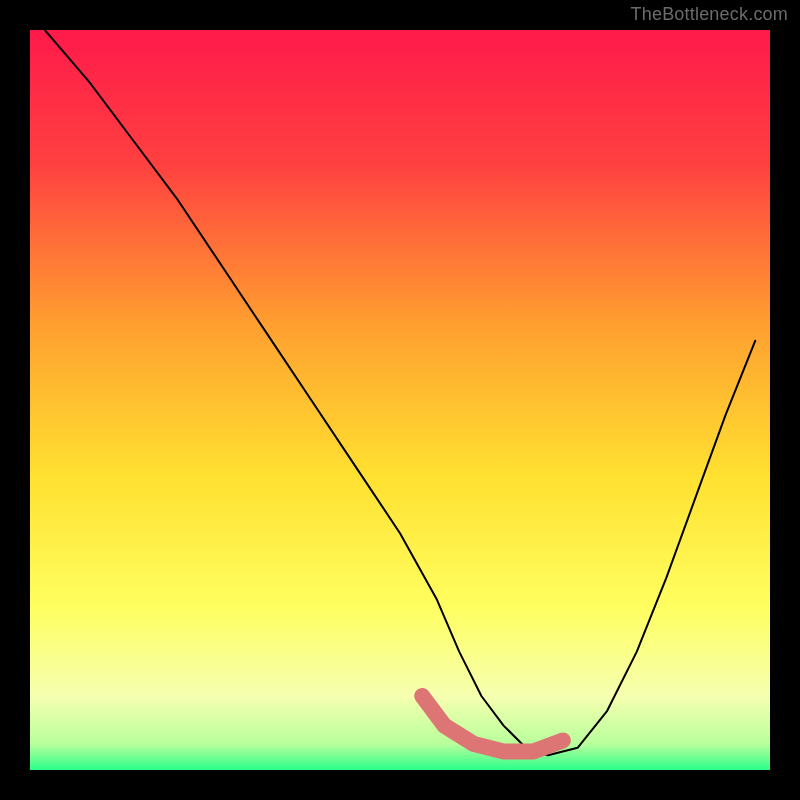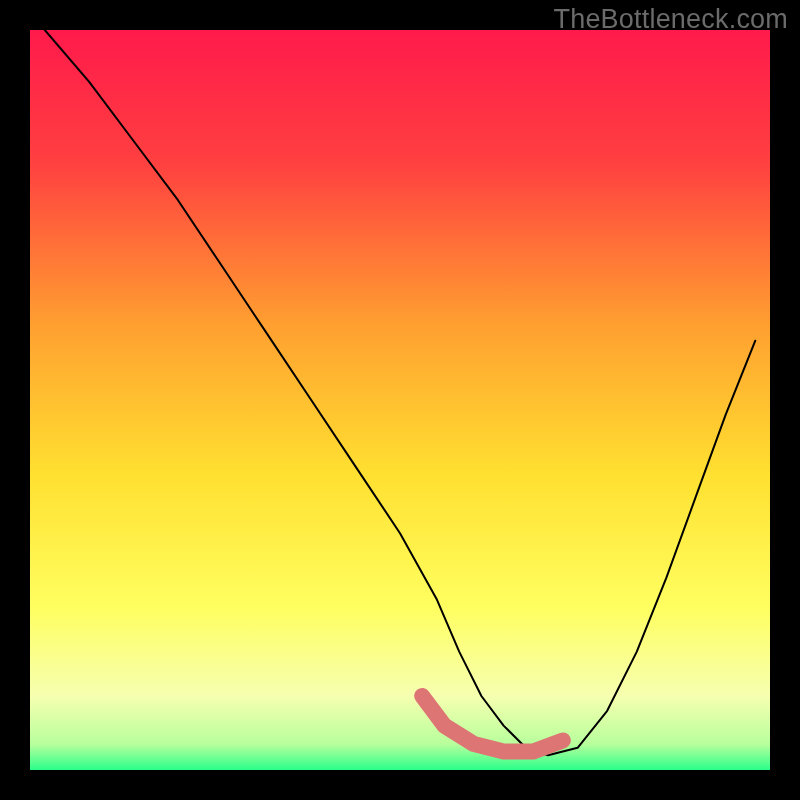--- a/index.html
+++ b/index.html
@@ -14,21 +14,21 @@
     position: relative;
     width: 800px;
     height: 800px;
     background: #000;
   }
   .attribution {
     position: absolute;
     top: 4px;
     right: 12px;
     font-family: Arial, Helvetica, sans-serif;
-    font-size: 27px;
+    font-size: 18px;
     font-weight: 400;
     color: #6b6b6b;
     letter-spacing: 0.2px;
   }
   .plot-area {
     position: absolute;
     left: 30px;
     top: 30px;
     width: 740px;
     height: 740px;

